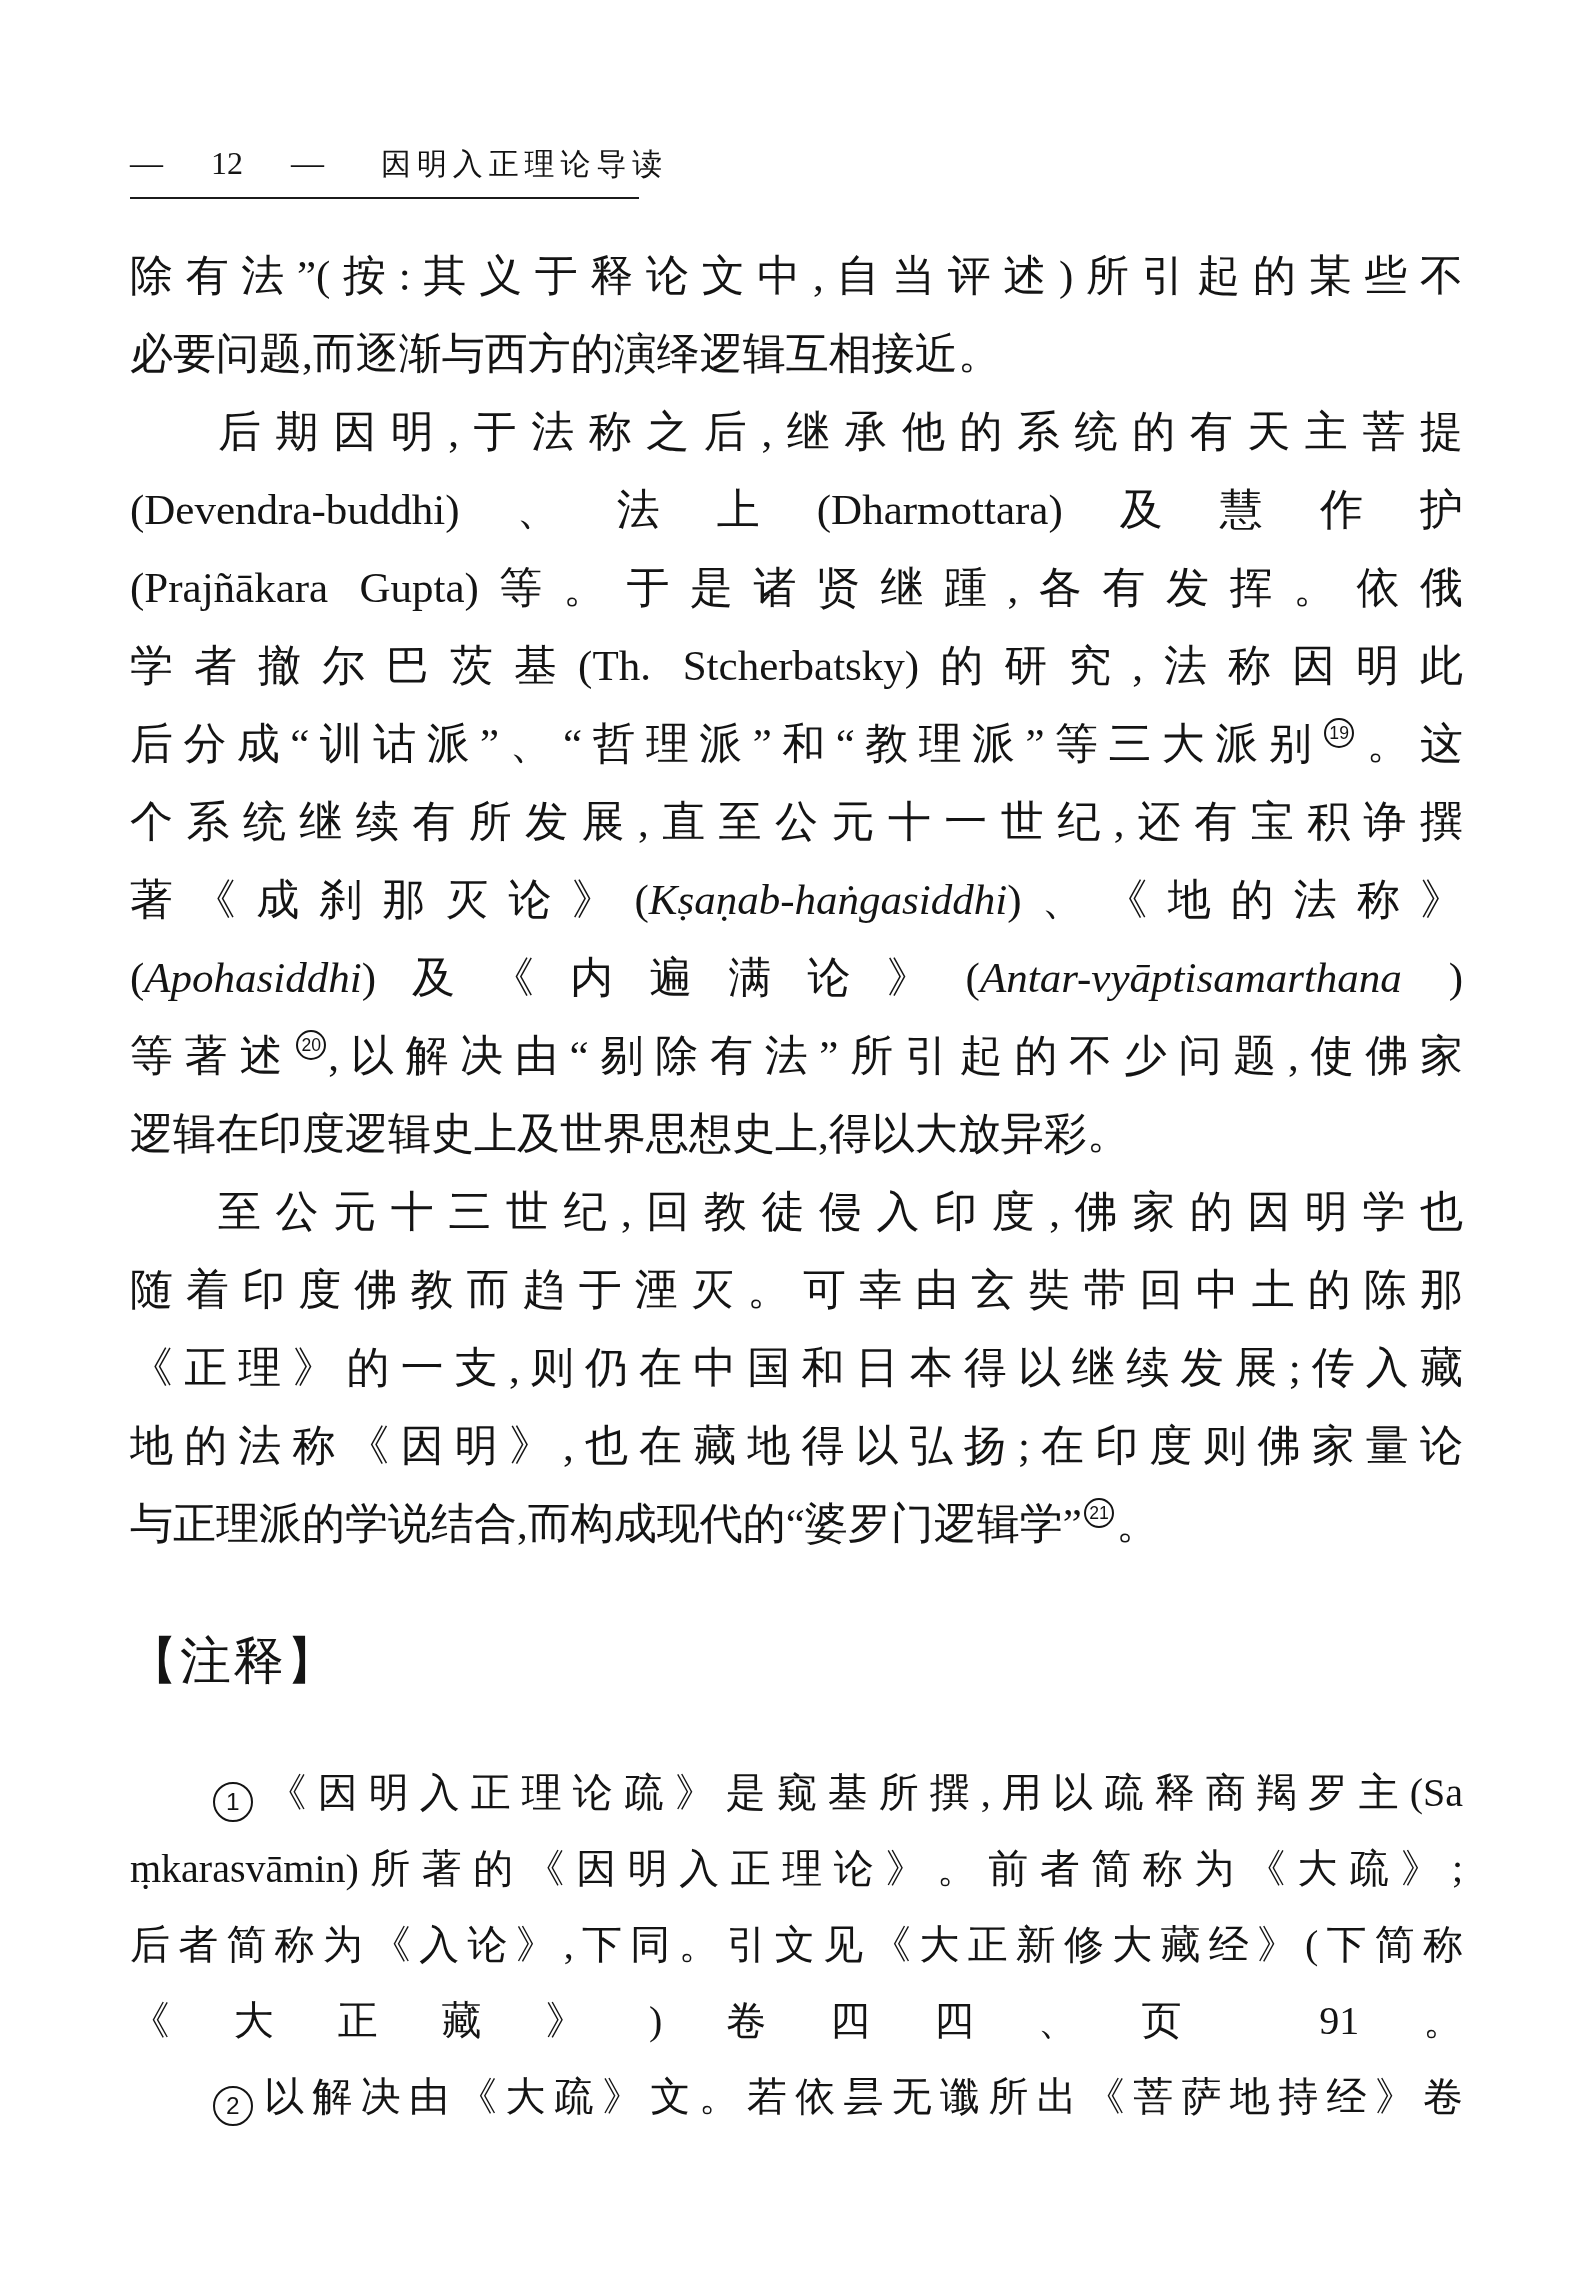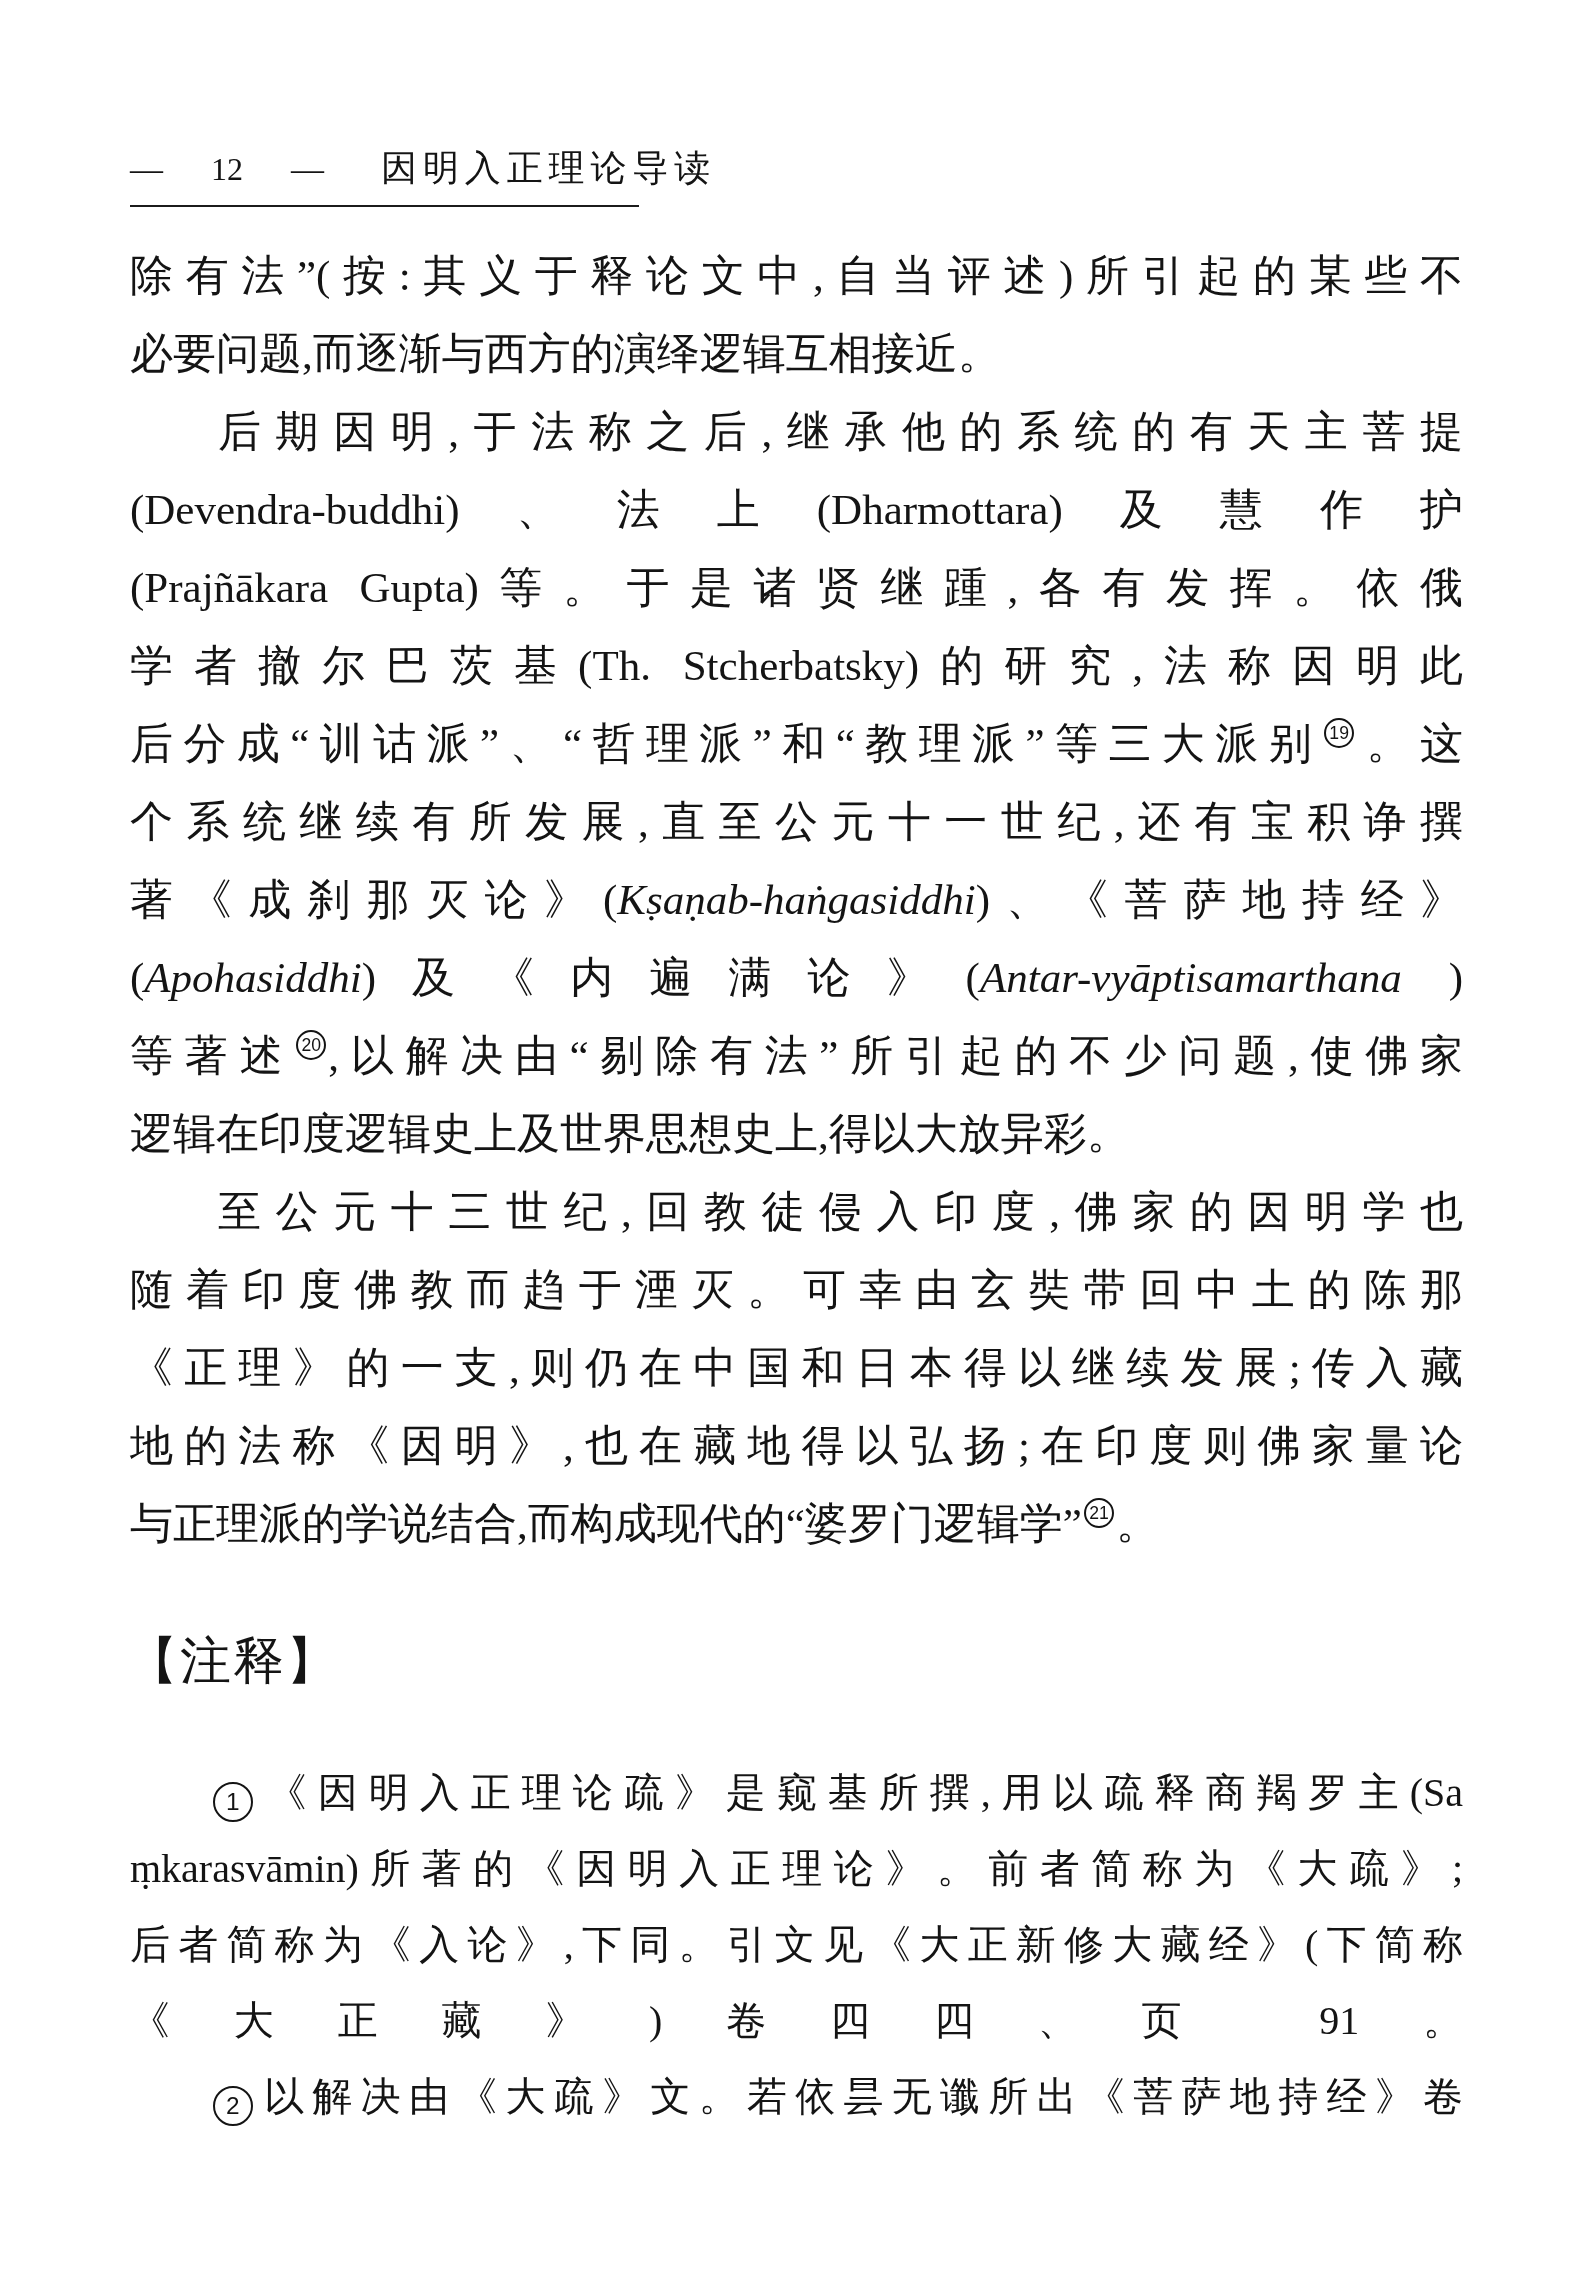--- a/index.html
+++ b/index.html
@@ -16,21 +16,21 @@
   
   .running-head{
     position:absolute;left:130px;top:144px;width:509px;
     padding-bottom:11.7px;
     border-bottom:2.9px solid #1b1b1b;
     display:flex;align-items:baseline;
     font-size:33px;white-space:nowrap;
   }
   .running-head .dash{letter-spacing:0;}
   .running-head .pagenum{margin:0 48px;font-size:32px;}
-  .running-head .btitle{margin-left:57px;font-size:36px;letter-spacing:5.9px;}
+  .running-head .btitle{margin-left:57px;font-size:30px;letter-spacing:5.9px;}
 
   
   .body-text{
     position:absolute;left:130px;top:237px;width:1333px;
     font-size:43px;
   }
   .body-text .tline{
     height:78px;line-height:78px;
     text-align:justify;text-align-last:justify;
     text-justify:inter-character;
@@ -86,21 +86,21 @@
 
   <main class="body-text">
       <div class="tline"><span>除有法”(按:其义于释论文中,自当评述)所引起的某些不</span></div>
       <div class="tline left"><span>必要问题,而逐渐与西方的演绎逻辑互相接近。</span></div>
       <div class="tline indent"><span>后期因明,于法称之后,继承他的系统的有天主菩提</span></div>
       <div class="tline"><span>(Devendra-buddhi)、法上(Dharmottara)及慧作护</span></div>
       <div class="tline"><span>(Prajñākara Gupta)等。于是诸贤继踵,各有发挥。依俄</span></div>
       <div class="tline"><span>学者撤尔巴茨基(Th. Stcherbatsky)的研究,法称因明此</span></div>
       <div class="tline"><span>后分成“训诂派”、“哲理派”和“教理派”等三大派别</span><span class="circ supc">19</span><span>。这</span></div>
       <div class="tline"><span>个系统继续有所发展,直至公元十一世纪,还有宝积诤撰</span></div>
-      <div class="tline"><span>著《成刹那灭论》(</span><span class="it">Kṣaṇab-haṅgasiddhi</span><span>)、《菩萨地持经》</span></div>
+      <div class="tline"><span>著《成刹那灭论》(</span><span class="it">Kṣaṇab-haṅgasiddhi</span><span>)、《地的法称》</span></div>
       <div class="tline"><span>(</span><span class="it">Apohasiddhi</span><span>)及《内遍满论》(</span><span class="it">Antar-vyāptisamarthana</span><span> )</span></div>
       <div class="tline"><span>等著述</span><span class="circ supc">20</span><span>,以解决由“剔除有法”所引起的不少问题,使佛家</span></div>
       <div class="tline left"><span>逻辑在印度逻辑史上及世界思想史上,得以大放异彩。</span></div>
       <div class="tline indent"><span>至公元十三世纪,回教徒侵入印度,佛家的因明学也</span></div>
       <div class="tline"><span>随着印度佛教而趋于湮灭。可幸由玄奘带回中土的陈那</span></div>
       <div class="tline"><span>《正理》的一支,则仍在中国和日本得以继续发展;传入藏</span></div>
       <div class="tline"><span>地的法称《因明》,也在藏地得以弘扬;在印度则佛家量论</span></div>
       <div class="tline left"><span>与正理派的学说结合,而构成现代的“婆罗门逻辑学”</span><span class="circ supc">21</span><span>。</span></div>
     </main>
 

